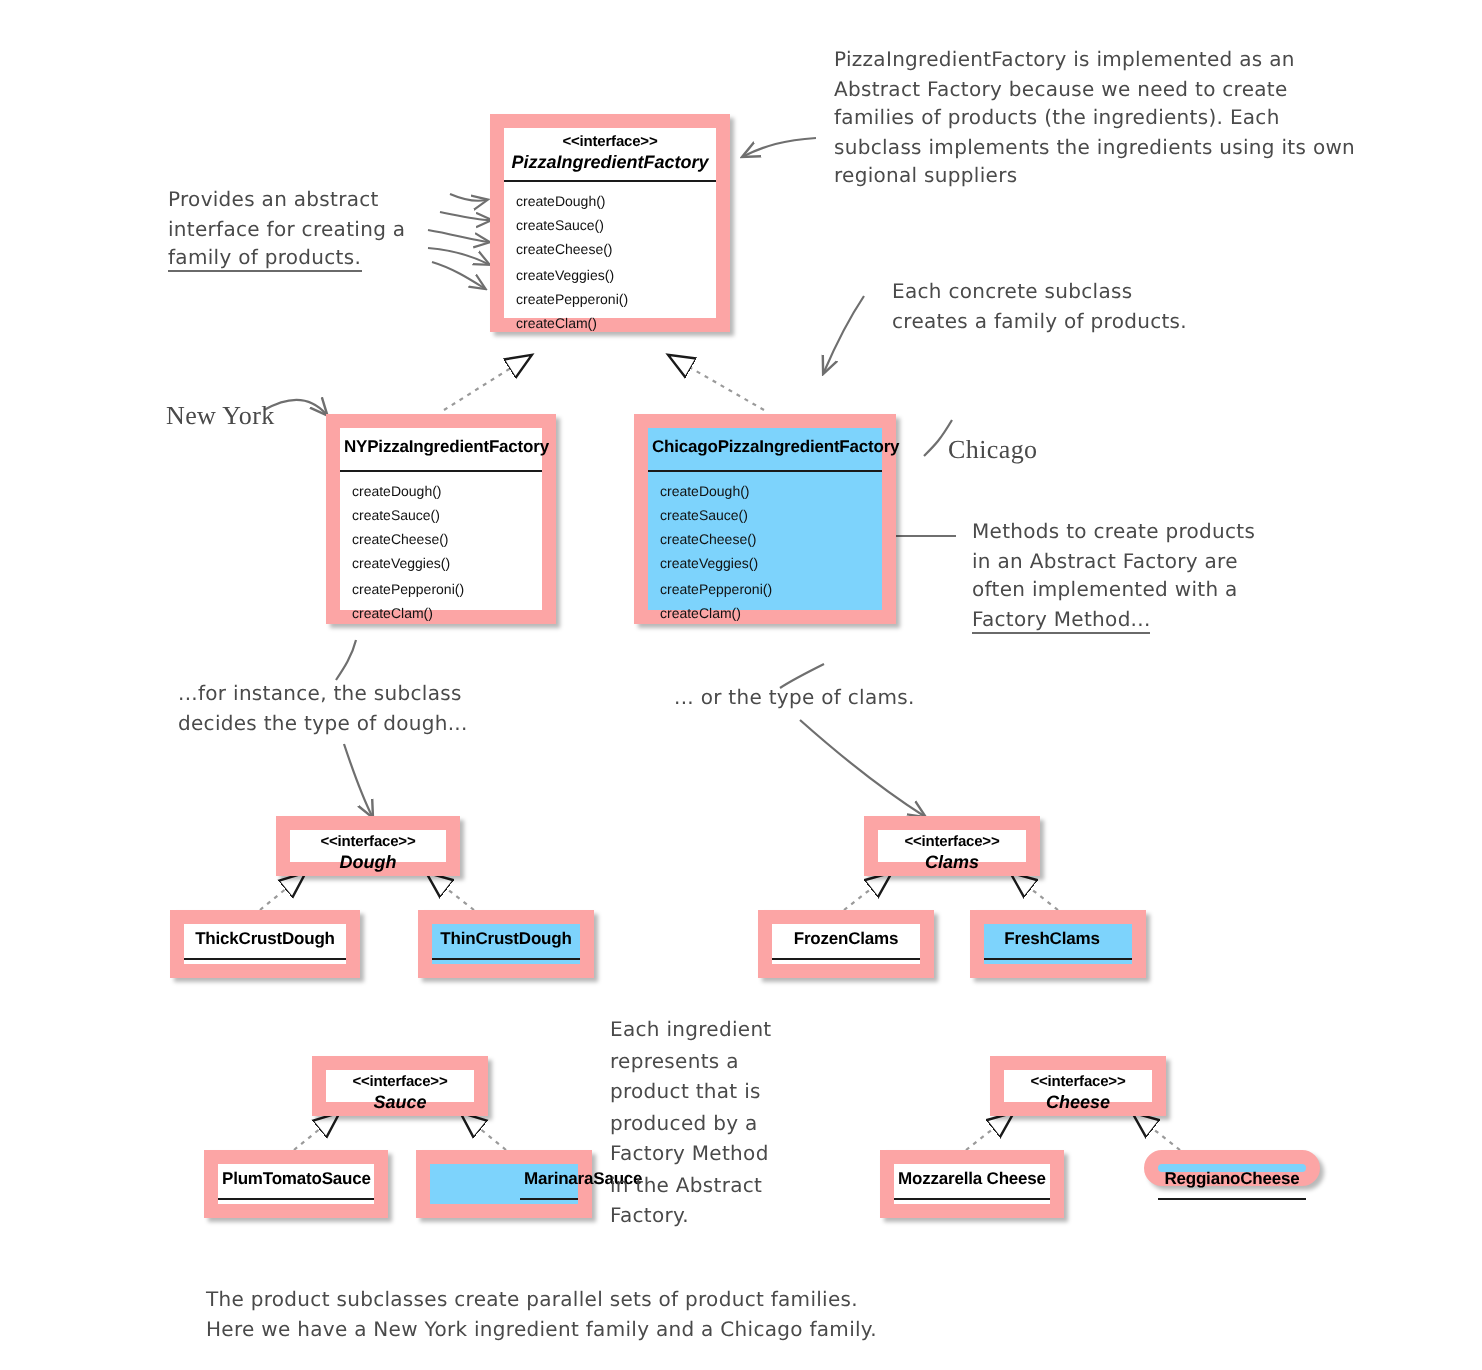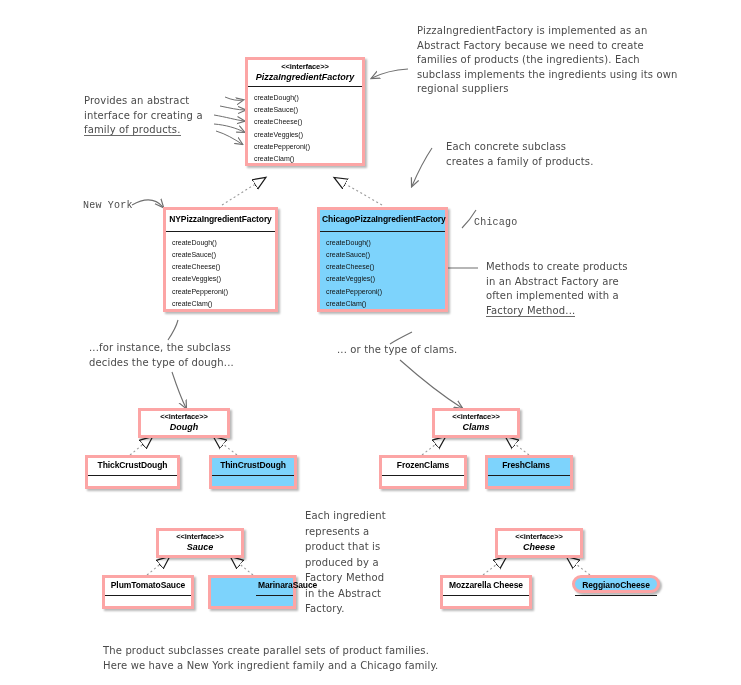--- a/index.html
+++ b/index.html
@@ -7,21 +7,21 @@
     width:741px;height:685px;position:relative;
     background:#ffffff;
     font-family:"Liberation Sans", sans-serif;
     overflow:hidden;
   }
   #canvas{position:absolute;left:0;top:0;width:741px;height:685px;}
 
   
   .uml{
     position:absolute;
-    border:3px solid #fca5a5;
+    border:7px solid #fca5a5;
     background:#ffffff;
     box-sizing:border-box;
     box-shadow:2px 2px 2px rgba(0,0,0,0.28);
     z-index:5;
   }
   .uml.shaded{background:#7dd3fc;}
   .uml .hdr{
     text-align:center;
     border-bottom:1px solid #1a1a1a;
     box-sizing:border-box;
@@ -64,22 +64,22 @@
     font-family:"DejaVu Sans", sans-serif;
     font-size:10px;
     line-height:14.5px;
     color:#4a4a4a;
     letter-spacing:0.15px;
     z-index:6;
   }
   .note .u{border-bottom:1px solid #6a6a6a;padding-bottom:0px;}
   .label-hw{
     position:absolute;
-    font-family:Liberation Mono, monospace;
-    font-size:10px;
+    font-family:Liberation Serif, serif;
+    font-size:13px;
     color:#4a4a4a;
     letter-spacing:0.2px;
     z-index:6;
   }
   svg{position:absolute;left:0;top:0;overflow:visible;}
 </style>
 </head>
 <body>
 
 <div id="canvas">

